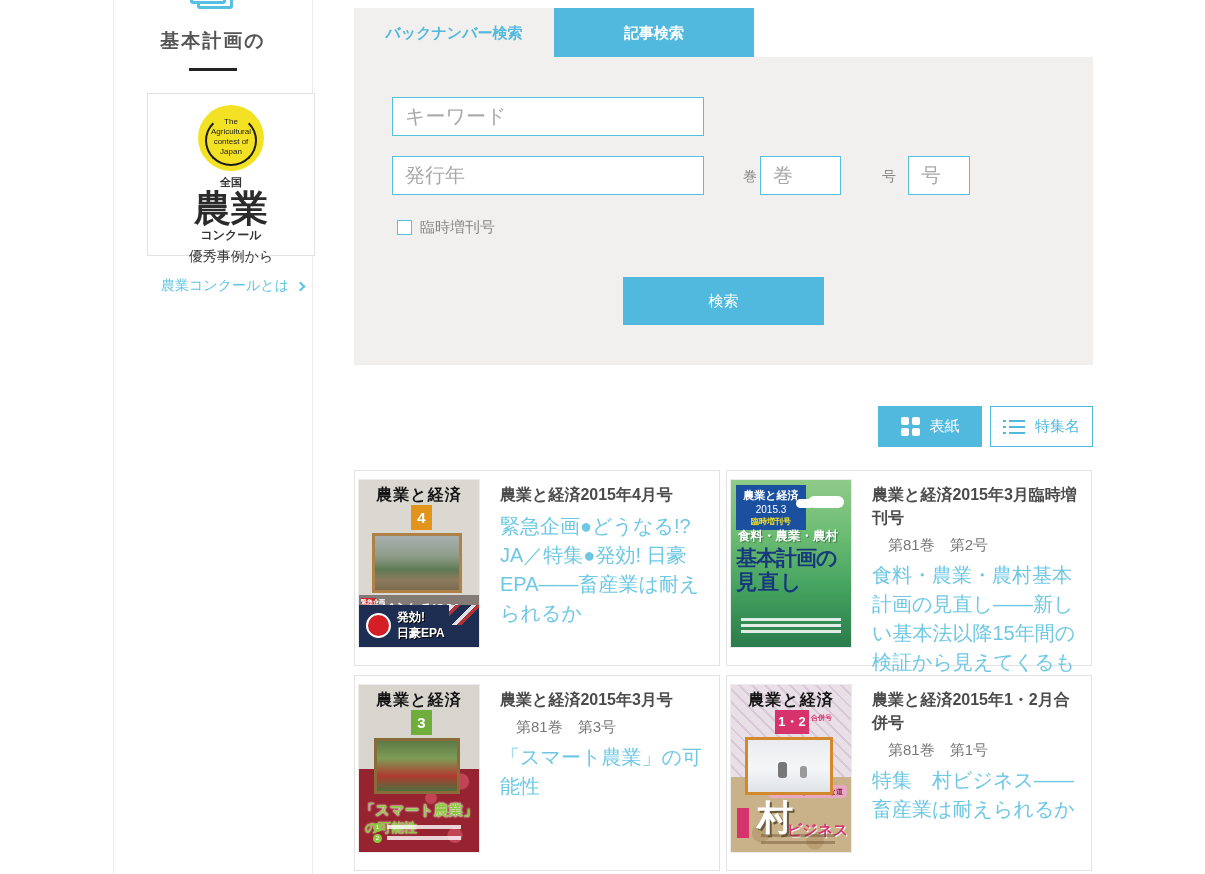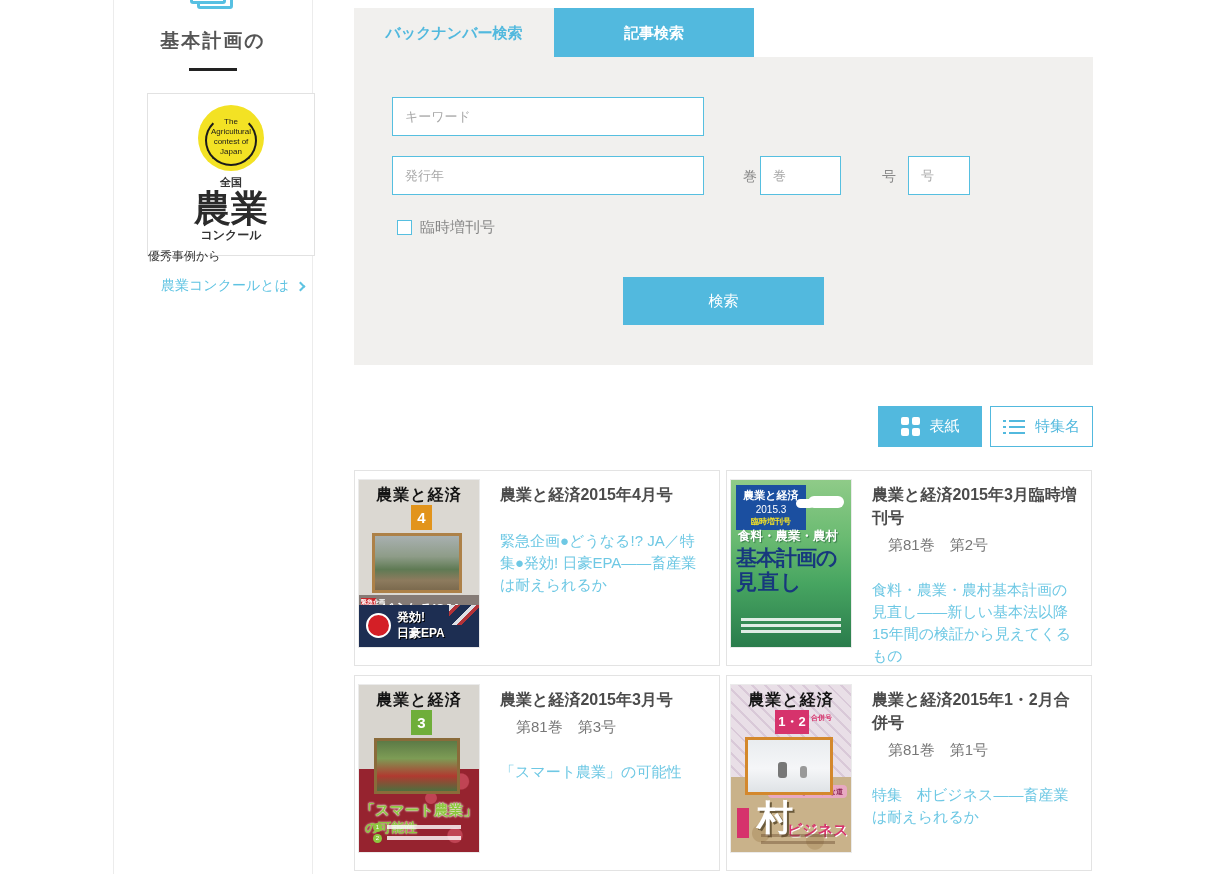--- a/index.html
+++ b/index.html
@@ -27,38 +27,38 @@
   .seal::before { content:""; position:absolute; left:7px; right:7px; top:10px; bottom:5px;
     border-radius:50%; border:2px solid transparent;
     border-bottom-color:#1a1a1a; border-left-color:#1a1a1a; border-right-color:#1a1a1a; }
   .seal-text { position:absolute; left:0; right:0; top:12px; font-size:8px;
     line-height:1.25; color:#1a1a1a; padding:0 10px; }
   .contest-line { display:flex; align-items:center; justify-content:center; margin-top:2px;flex-direction:column; }
   .contest-prefix { font-size:11px; font-weight:bold; color:#333; }
   .contest-main { font-size:37px; font-weight:bold; color:#2b2b2b;
     font-family:"DejaVu Serif","Liberation Serif",serif; line-height:1; margin:0 2px; }
   .contest-suffix { font-size:12px; font-weight:bold; color:#333; }
-  .badge-caption { font-size:12px; color:#333; margin-top:4px; }
+  .badge-caption { text-align:center; font-size:14px; color:#333; margin-top:4px; }
   .side-link { position:absolute; top:277px; right:8px; color:#5ec3e2; font-size:14px;
     cursor:pointer; display:flex; align-items:center; gap:8px; }
   .chev { display:inline-block; width:7px; height:7px; border-top:2px solid #5ec3e2;
     border-right:2px solid #5ec3e2; transform:rotate(45deg); }
 
   
   .tabs { position:absolute; left:354px; top:8px; display:flex; }
   .tab { width:200px; height:49px; line-height:49px; text-align:center;
     font-size:15px; font-weight:bold; cursor:pointer; }
   .tab-inactive { background:#f1f0ee; color:#52b9de; }
   .tab-active { background:#52b9de; color:#fff; }
 
   
   .search-panel { position:absolute; left:354px; top:57px; width:739px; height:308px;
     background:#f1f0ee; }
   .search-panel input { border:1px solid #56bfe0; background:#fff; height:39px;
-    font-size:13px; padding:0 12px; color:#444; outline:none; position:absolute;
+    font-size:20px; padding:0 12px; color:#444; outline:none; position:absolute;
     font-family:"Liberation Sans","DejaVu Sans",sans-serif; }
   .search-panel input::placeholder { color:#a9a9a9; }
   .inp-keyword { left:38px; top:40px; width:312px; }
   .inp-year { left:38px; top:99px; width:312px; }
   .fld-label { position:absolute; font-size:14px; color:#888; top:111px; }
   .lbl-vol { left:389px; }
   .lbl-iss { left:528px; }
   .inp-vol { left:406px; top:99px; width:81px; }
   .inp-iss { left:554px; top:99px; width:62px; }
   .chk-row { position:absolute; left:43px; top:161px; display:flex; align-items:center; }
@@ -87,21 +87,21 @@
   
   .card { position:absolute; width:366px; height:196px; background:#fff;
     border:1px solid #e3e3e3; cursor:pointer; }
   .c1 { left:354px; top:470px; } .c2 { left:726px; top:470px; }
   .c3 { left:354px; top:675px; } .c4 { left:726px; top:675px; }
   .cover { position:absolute; left:4px; top:9px; width:120px; height:167px;
     overflow:hidden; box-shadow:0 0 0 1px rgba(0,0,0,.08); }
   .card-text { position:absolute; left:145px; top:12px; right:12px; }
   .card-title { font-size:16px; font-weight:bold; color:#4b4b4b; line-height:1.45; }
   .card-vol { font-size:15px; color:#777; margin:7px 0 0 16px; }
-  .card-feature { font-size:15px; color:#6ec8e4; line-height:1.45; margin-top:24px; }
+  .card-feature { font-size:20px; color:#6ec8e4; line-height:1.45; margin-top:6px; }
 
   
   .cv-mast { text-align:center; font-weight:bold; font-size:16px; color:#141414;
     padding-top:5px; letter-spacing:1px; position:relative; z-index:2; }
   .deco-bar { background:rgba(255,255,255,.85); height:3px; margin:3px 10px 0 10px; }
 
   
   .cv1 { background:#dbd8d2; }
   .cv1-num { position:absolute; top:25px; left:52px; width:21px; height:25px;
     background:#e2941c; color:#fff; font-size:15px; font-weight:bold;

